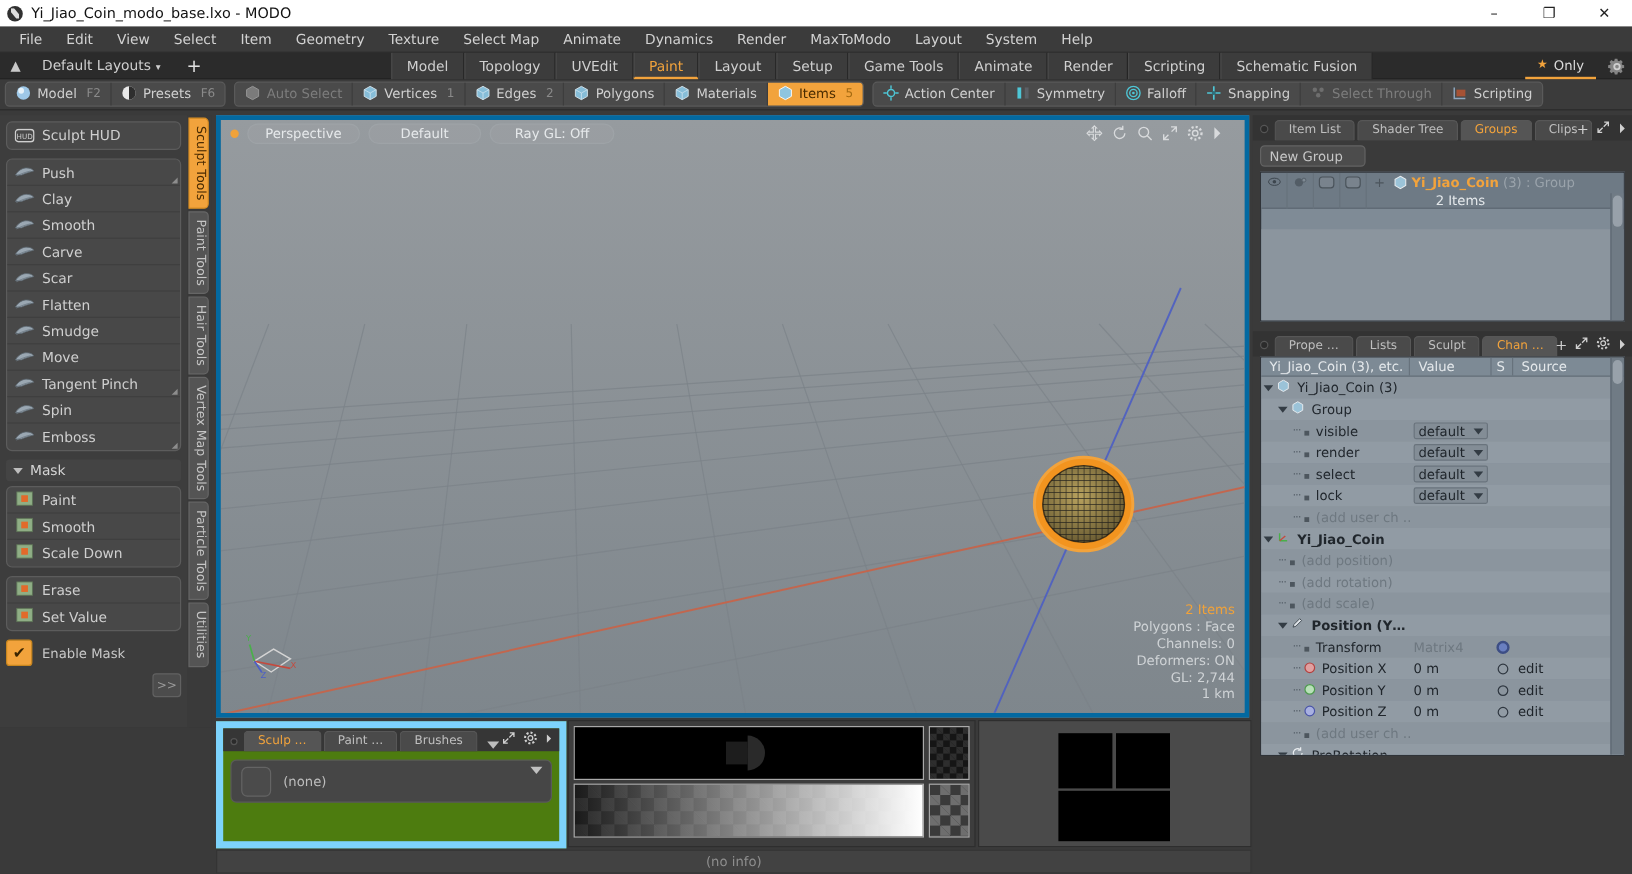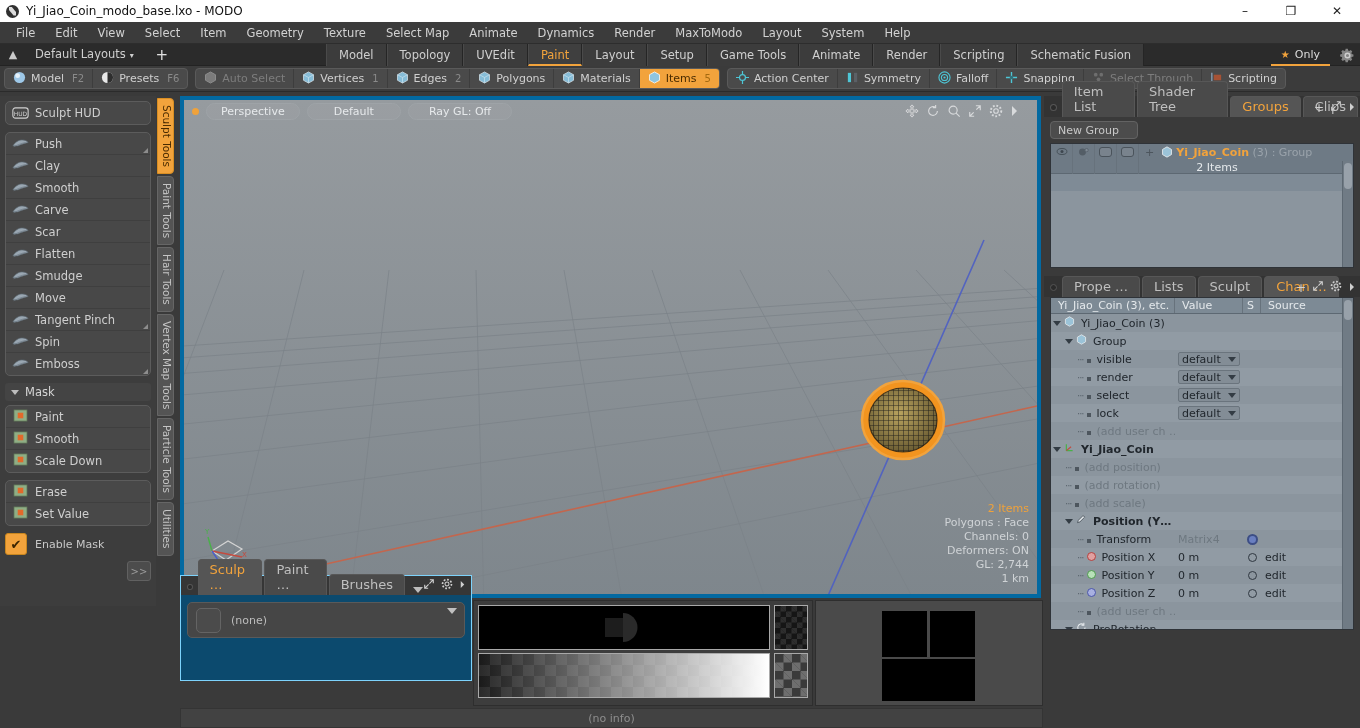--- a/index.html
+++ b/index.html
@@ -81,21 +81,21 @@
   .vp-icons{position:absolute;right:18px;top:4px;display:flex;gap:7px;align-items:center;}
   .vp-icons svg{display:block;}
   .vp-info{position:absolute;right:8px;bottom:8px;text-align:right;color:#cfd3d6;font-size:11px;line-height:14px;}
   .vp-info .hl{color:#f0a23a;}
   .vp-axis{position:absolute;left:14px;bottom:20px;width:60px;height:55px;}
 
   
   .rpanel{position:absolute;left:1044px;top:0;width:316px;height:632px;background:#3a3a3a;}
   .ptabs{height:21px;display:flex;align-items:flex-end;padding-left:4px;background:#333;position:relative;}
   .ptab-dot{width:7px;height:7px;border-radius:50%;background:#2b2b2b;border:1px solid #555;margin:0 5px 6px 2px;}
-  .ptab{padding:2px 11px 3px;font-size:13px;color:#bfbfbf;background:#4a4a4a;border:1px solid #575757;border-bottom:none;border-radius:4px 4px 0 0;margin-right:2px;}
+  .ptab{padding:2px 11px 3px;font-size:10px;color:#bfbfbf;background:#4a4a4a;border:1px solid #575757;border-bottom:none;border-radius:4px 4px 0 0;margin-right:2px;}
   .ptab.on{background:#555;color:#f2a33c;}
   .ptab-tools{position:absolute;right:4px;bottom:2px;display:flex;gap:6px;align-items:center;color:#d0d0d0;font-size:12px;}
   .newgroup{margin:4px 6px;height:18px;background:#4c4c4c;border:1px solid #636363;border-radius:4px;display:flex;align-items:center;padding-left:7px;color:#c7c7c7;font-size:11px;width:88px;}
   .gridbox{margin:0 6px;background:#7f8b96;border:1px solid #2f3338;height:125px;position:relative;overflow:hidden;}
   .grid-head{height:17px;background:#7d8a95;border-bottom:1px solid #5d6872;display:flex;align-items:center;}
   .gh-cell{width:22px;height:17px;border-right:1px solid #67727c;display:flex;align-items:center;justify-content:center;}
   .gh-name{padding-left:8px;color:#e2e6ea;font-size:11px;}
   .grow{height:30px;background:#6e7a85;display:flex;align-items:flex-start;border-bottom:1px solid #5d6872;}
   .grow .gh-cell{height:30px;padding-top:3px;align-items:flex-start;}
   .grow-name{flex:1;padding:2px 0 0 6px;font-size:11px;line-height:13px;}
@@ -122,21 +122,21 @@
   .bold{font-weight:bold;}
   .grey-it{color:#6e7880;}
   .sel-dd{width:62px;height:14px;background:#838d96;border:1px solid #6a747d;border-radius:2px;display:flex;align-items:center;justify-content:space-between;padding:0 3px;font-size:11px;color:#1e242a;}
   .circ{width:9px;height:9px;border-radius:50%;border:1px solid #2f3740;display:inline-block;}
   .circ.red{border-color:#b3413f;background:#e0a0a0;}
   .circ.green{border-color:#4e9a4e;background:#b8e0b8;}
   .circ.blue{border-color:#4a55a8;background:#a8b0e0;}
   .gearsm{width:11px;height:11px;border-radius:50%;background:#6a7fc0;border:2px solid #3d4e85;}
 
   
-  .botleft{position:absolute;left:180px;top:479px;width:292px;height:106px;background:#0c4a6e;border:1px solid #7dd3fc;}
+  .botleft{position:absolute;left:180px;top:505px;width:292px;height:106px;background:#4d7c0f;border:6px solid #7dd3fc;}
   .bl-tabs{height:19px;display:flex;align-items:flex-end;padding-left:4px;background:#363636;}
   .bl-body{padding:7px 6px;}
   .preset-box{height:36px;background:#464646;border:1px solid #5a5a5a;border-radius:5px;display:flex;align-items:center;padding:0 8px;gap:10px;position:relative;}
   .preset-sw{width:25px;height:25px;background:#4b4b4b;border:1px solid #646464;border-radius:5px;}
   .preset-caret{position:absolute;right:7px;top:5px;width:0;height:0;border-left:5px solid transparent;border-right:5px solid transparent;border-top:6px solid #c0c0c0;}
 
   .inkpanel{position:absolute;left:473px;top:504px;width:340px;height:106px;background:#3d3d3d;border:1px solid #2e2e2e;padding:4px;}
   .ink-row{display:flex;gap:4px;height:45px;margin-bottom:3px;}
   .ink-main{flex:1;border:1px solid #a9a9a9;}
   .ink-side{width:34px;border:1px solid #a9a9a9;}

